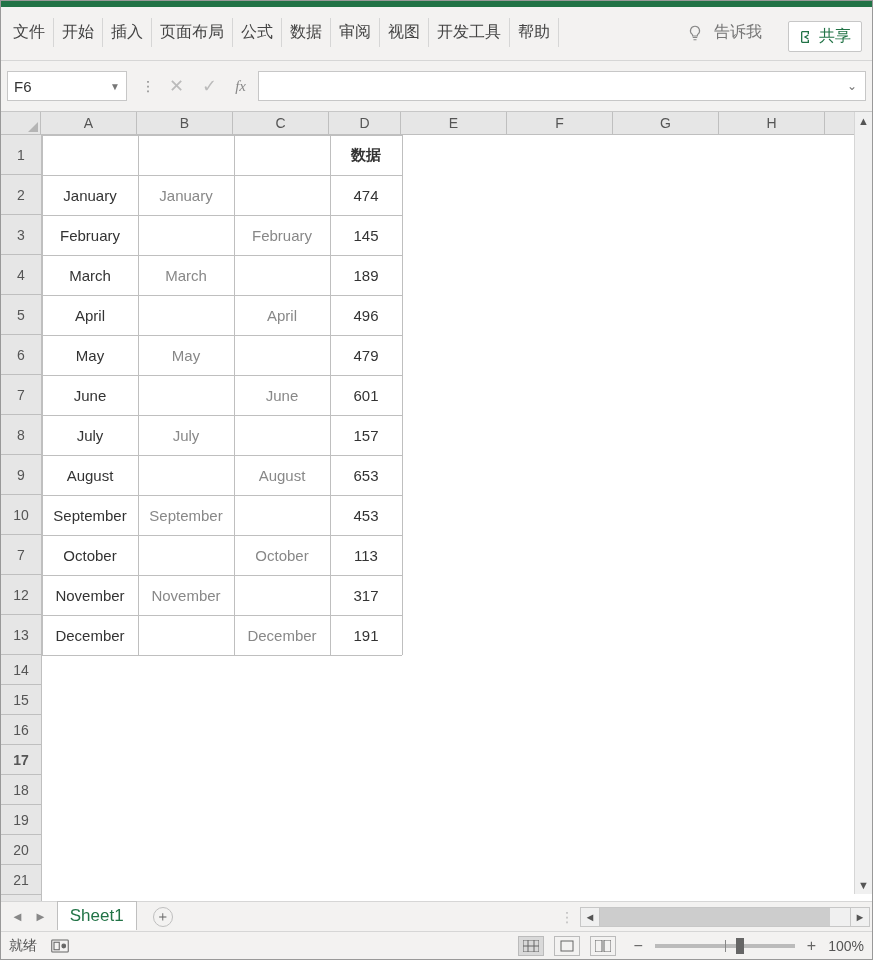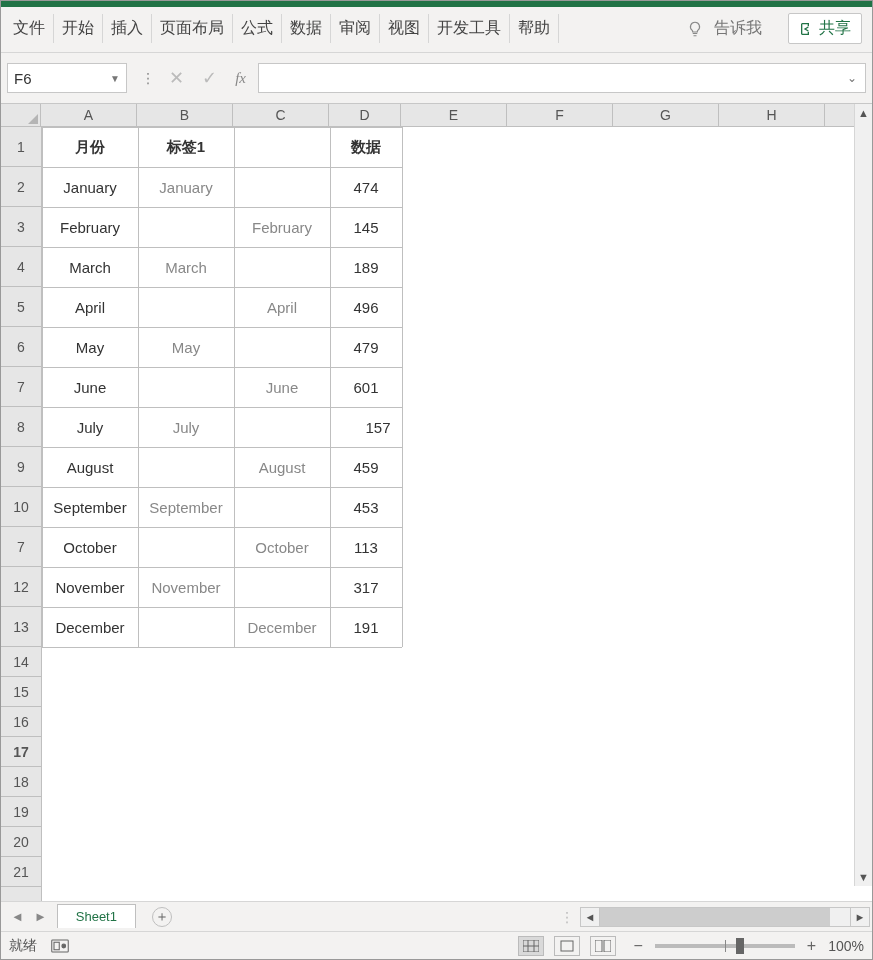--- a/index.html
+++ b/index.html
@@ -6,21 +6,21 @@
   *{box-sizing:border-box;}
   .app{width:873px;height:960px;display:flex;flex-direction:column;border:1px solid #999;background:#fff;}
   .titlebar{height:6px;background:#217346;}
   .ribbon{display:flex;align-items:center;background:#f3f2f1;border-bottom:1px solid #d6d6d6;padding:6px 4px 8px 4px;gap:16px;position:relative;}
   .ribbon .tab{padding:4px 8px;font-size:16px;color:#444;cursor:pointer;border-right:1px solid #d6d6d6;}
   .ribbon .tab:first-child{border-left:none;}
   .ribbon .spacer{flex:1;}
   .tellme-wrap{display:flex;align-items:center;gap:10px;margin-right:10px;}
   .bulb-icon svg{width:18px;height:18px;display:block;}
   .tellme{font-size:16px;color:#777;}
-  .share-btn{display:flex;align-items:center;gap:4px;border:1px solid #c7c7c7;background:#fff;padding:4px 10px;font-size:16px;color:#217346;cursor:pointer;margin-right:6px;border-radius:2px;}
+  .share-btn{display:flex;align-items:center;gap:4px;border:1px solid #c7c7c7;background:#fff;padding:4px 10px;font-size:16px;color:#217346;cursor:pointer;margin-right:6px;border-radius:2px;margin-top:8px;}
   .share-btn svg{width:16px;height:16px;}
   .fx-bar{display:flex;align-items:center;background:#f3f2f1;border-bottom:1px solid #c7c7c7;padding:10px 6px;}
   .namebox{width:120px;height:30px;background:#fff;border:1px solid #c7c7c7;display:flex;align-items:center;justify-content:space-between;padding:0 6px;font-size:15px;}
   .namebox .dd{color:#777;font-size:10px;}
   .dots-icon{margin:0 14px;color:#888;}
   .fx-controls{display:flex;align-items:center;gap:18px;margin-right:12px;color:#bbb;}
   .fx-controls .fx{font-style:italic;font-family:"Times New Roman",serif;color:#888;font-size:15px;}
   .formula-input{flex:1;height:30px;background:#fff;border:1px solid #c7c7c7;display:flex;align-items:center;justify-content:flex-end;padding:0 8px;}
   .formula-input .dd{color:#777;font-size:12px;}
 
@@ -37,21 +37,21 @@
   .cell.header{font-weight:700;justify-content:center;}
   .cell.center{justify-content:center;}
   .cell.gray{color:#888;}
   .data-border{position:absolute;pointer-events:none;}
   .vscroll{position:absolute;right:0;top:0;width:18px;background:#f0f0f0;border-left:1px solid #d6d6d6;display:flex;flex-direction:column;align-items:center;justify-content:space-between;}
   .vscroll .arrow{font-size:11px;color:#555;padding:3px 0;cursor:pointer;width:100%;text-align:center;}
 
   .hscroll-row{display:flex;align-items:center;background:#f3f2f1;border-top:1px solid #d6d6d6;height:30px;}
   .sheet-nav{display:flex;align-items:center;gap:10px;padding:0 10px;color:#888;}
   .sheet-nav span{cursor:pointer;font-size:13px;}
-  .sheet-tab{background:#fff;border:1px solid #bfbfbf;border-bottom:none;padding:4px 18px;font-size:13px;color:#217346;position:relative;top:-1px;cursor:pointer;}
+  .sheet-tab{background:#fff;border:1px solid #bfbfbf;border-bottom:none;padding:4px 12px;font-size:17px;color:#217346;position:relative;top:-1px;cursor:pointer;}
   .add-sheet{margin-left:16px;width:20px;height:20px;border:1px solid #bfbfbf;border-radius:50%;display:flex;align-items:center;justify-content:center;font-size:14px;color:#666;cursor:pointer;}
   .hscroll-spacer{flex:1;}
   .hscroll-drag{color:#bbb;padding:0 6px;}
   .hscroll-track{display:flex;align-items:center;gap:0;margin-right:2px;}
   .hscroll-track .arrow{width:20px;height:20px;border:1px solid #c7c7c7;background:#f0f0f0;display:flex;align-items:center;justify-content:center;font-size:11px;color:#555;cursor:pointer;}
   .hscroll-track .track{width:250px;height:20px;border-top:1px solid #c7c7c7;border-bottom:1px solid #c7c7c7;background:#f0f0f0;position:relative;}
   .hscroll-track .thumb{position:absolute;left:0;top:0;height:100%;width:230px;background:#cdcdcd;}
 
   .statusbar{display:flex;align-items:center;background:#f3f2f1;border-top:1px solid #d6d6d6;height:28px;padding:0 8px;font-size:14px;color:#555;gap:14px;}
   .statusbar .spacer{flex:1;}
@@ -148,22 +148,20 @@
           <div class="row-h" style="height: 30px;">14</div>
           <div class="row-h" style="height: 30px;">15</div>
           <div class="row-h" style="height: 30px;">16</div>
           <div class="row-h" style="height: 30px; font-weight: bold;">17</div>
           <div class="row-h" style="height: 30px;">18</div>
           <div class="row-h" style="height: 30px;">19</div>
           <div class="row-h" style="height: 30px;">20</div>
           <div class="row-h" style="height: 30px;">21</div>
         </div>
       <div class="cells" id="cells">
-          <div class="cell header" style="left: 0px; top: 0px; width: 96px; height: 40px;">月份</div>
-          <div class="cell header" style="left: 96px; top: 0px; width: 96px; height: 40px;">标签1</div>
           <div class="cell header" style="left: 288px; top: 0px; width: 72px; height: 40px;">数据</div>
           <div class="cell center" style="left: 0px; top: 40px; width: 96px; height: 40px;">January</div>
           <div class="cell center gray" style="left: 96px; top: 40px; width: 96px; height: 40px;">January</div>
           <div class="cell center" style="left: 288px; top: 40px; width: 72px; height: 40px;">474</div>
           <div class="cell center" style="left: 0px; top: 80px; width: 96px; height: 40px;">February</div>
           <div class="cell center gray" style="left: 192px; top: 80px; width: 96px; height: 40px;">February</div>
           <div class="cell center" style="left: 288px; top: 80px; width: 72px; height: 40px;">145</div>
           <div class="cell center" style="left: 0px; top: 120px; width: 96px; height: 40px;">March</div>
           <div class="cell center gray" style="left: 96px; top: 120px; width: 96px; height: 40px;">March</div>
           <div class="cell center" style="left: 288px; top: 120px; width: 72px; height: 40px;">189</div>
@@ -171,24 +169,24 @@
           <div class="cell center gray" style="left: 192px; top: 160px; width: 96px; height: 40px;">April</div>
           <div class="cell center" style="left: 288px; top: 160px; width: 72px; height: 40px;">496</div>
           <div class="cell center" style="left: 0px; top: 200px; width: 96px; height: 40px;">May</div>
           <div class="cell center gray" style="left: 96px; top: 200px; width: 96px; height: 40px;">May</div>
           <div class="cell center" style="left: 288px; top: 200px; width: 72px; height: 40px;">479</div>
           <div class="cell center" style="left: 0px; top: 240px; width: 96px; height: 40px;">June</div>
           <div class="cell center gray" style="left: 192px; top: 240px; width: 96px; height: 40px;">June</div>
           <div class="cell center" style="left: 288px; top: 240px; width: 72px; height: 40px;">601</div>
           <div class="cell center" style="left: 0px; top: 280px; width: 96px; height: 40px;">July</div>
           <div class="cell center gray" style="left: 96px; top: 280px; width: 96px; height: 40px;">July</div>
-          <div class="cell center" style="left: 288px; top: 280px; width: 72px; height: 40px; margin-left: 12px;">157</div>
+          <div class="cell center" style="left: 288px; top: 280px; width: 72px; height: 40px;">157</div>
           <div class="cell center" style="left: 0px; top: 320px; width: 96px; height: 40px;">August</div>
           <div class="cell center gray" style="left: 192px; top: 320px; width: 96px; height: 40px;">August</div>
-          <div class="cell center" style="left: 288px; top: 320px; width: 72px; height: 40px;">459</div>
+          <div class="cell center" style="left: 288px; top: 320px; width: 72px; height: 40px;">653</div>
           <div class="cell center" style="left: 0px; top: 360px; width: 96px; height: 40px;">September</div>
           <div class="cell center gray" style="left: 96px; top: 360px; width: 96px; height: 40px;">September</div>
           <div class="cell center" style="left: 288px; top: 360px; width: 72px; height: 40px;">453</div>
           <div class="cell center" style="left: 0px; top: 400px; width: 96px; height: 40px;">October</div>
           <div class="cell center gray" style="left: 192px; top: 400px; width: 96px; height: 40px;">October</div>
           <div class="cell center" style="left: 288px; top: 400px; width: 72px; height: 40px;">113</div>
           <div class="cell center" style="left: 0px; top: 440px; width: 96px; height: 40px;">November</div>
           <div class="cell center gray" style="left: 96px; top: 440px; width: 96px; height: 40px;">November</div>
           <div class="cell center" style="left: 288px; top: 440px; width: 72px; height: 40px;">317</div>
           <div class="cell center" style="left: 0px; top: 480px; width: 96px; height: 40px;">December</div>

